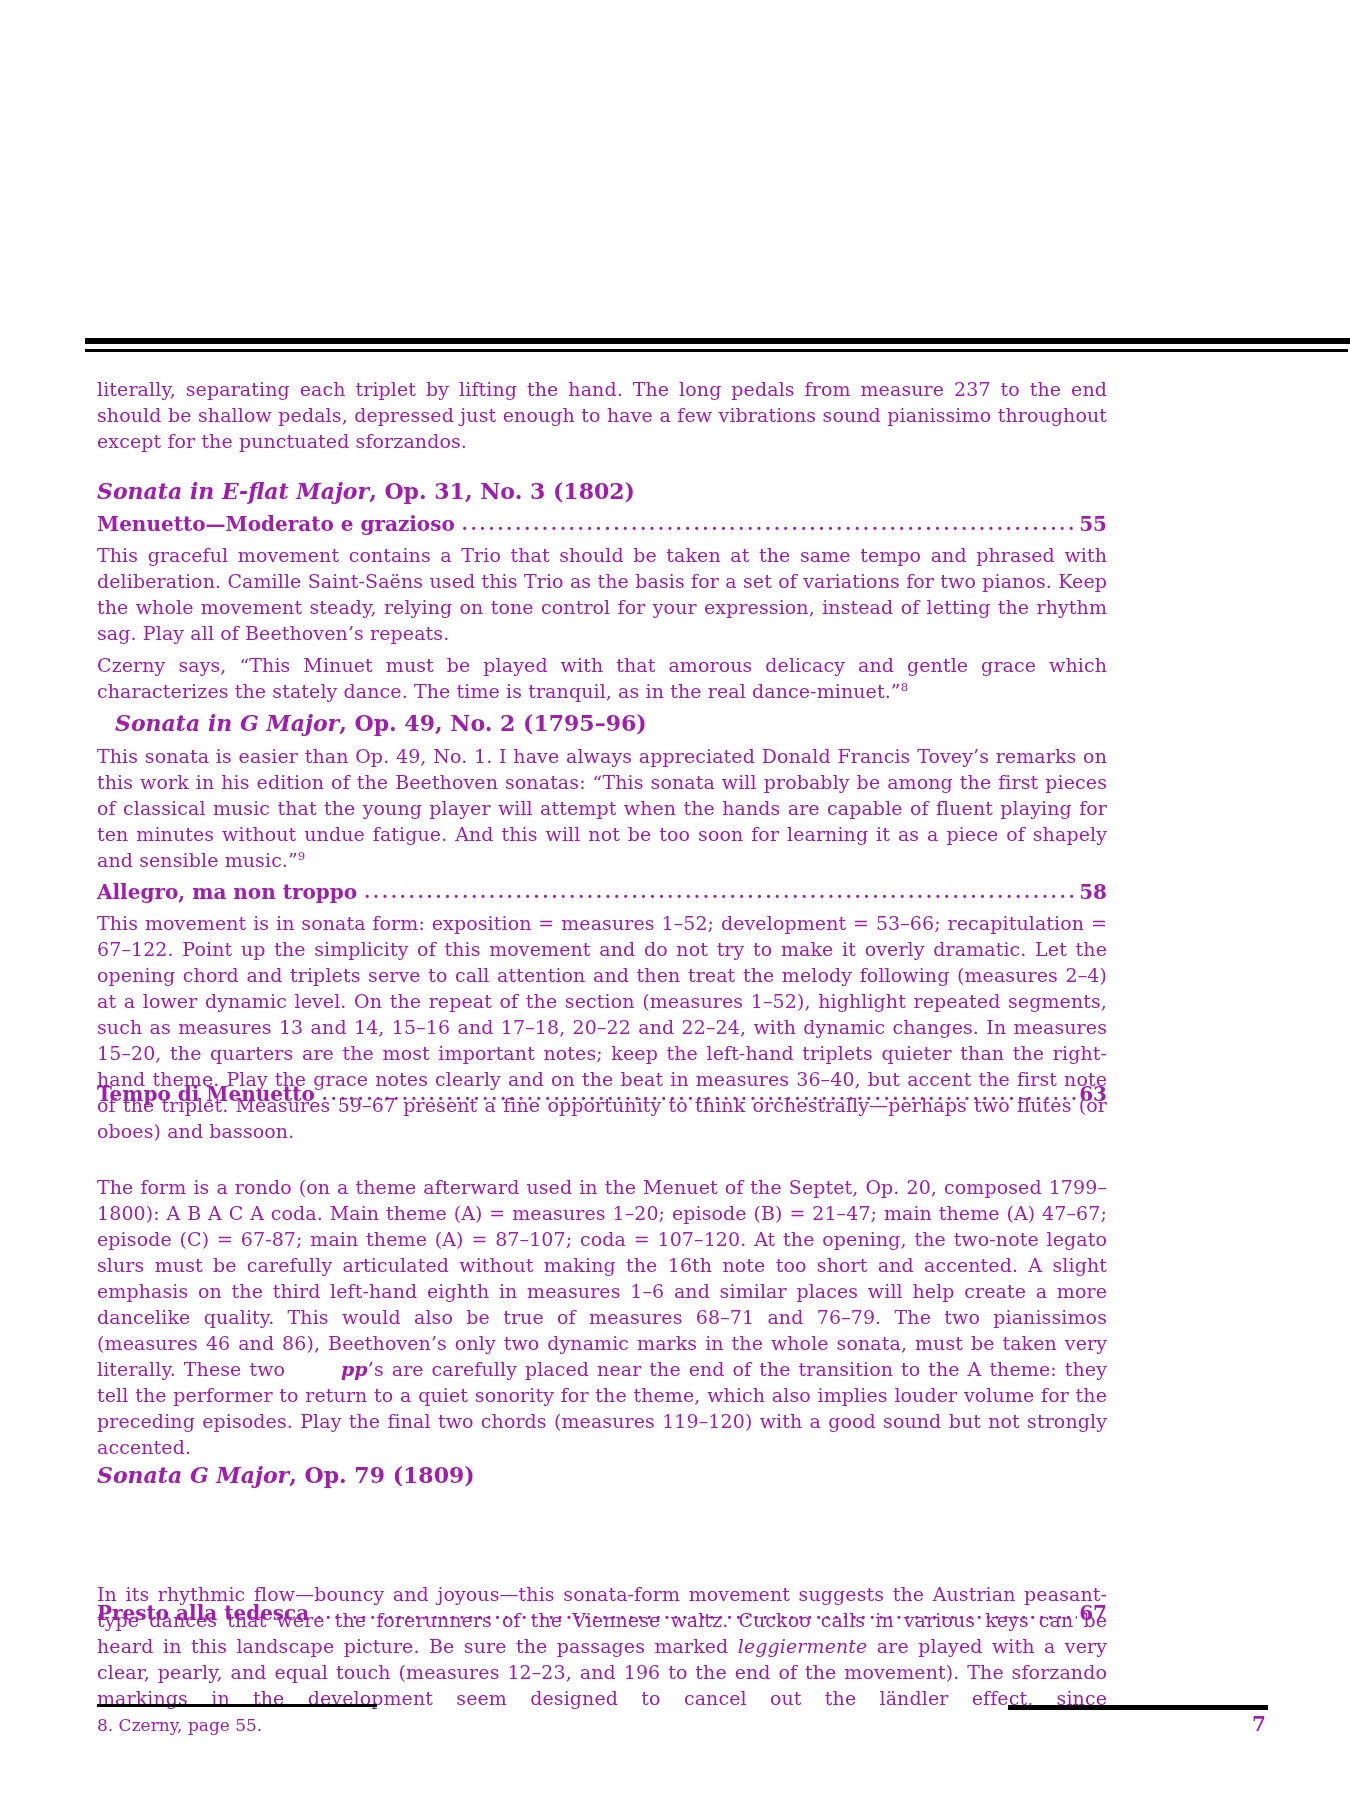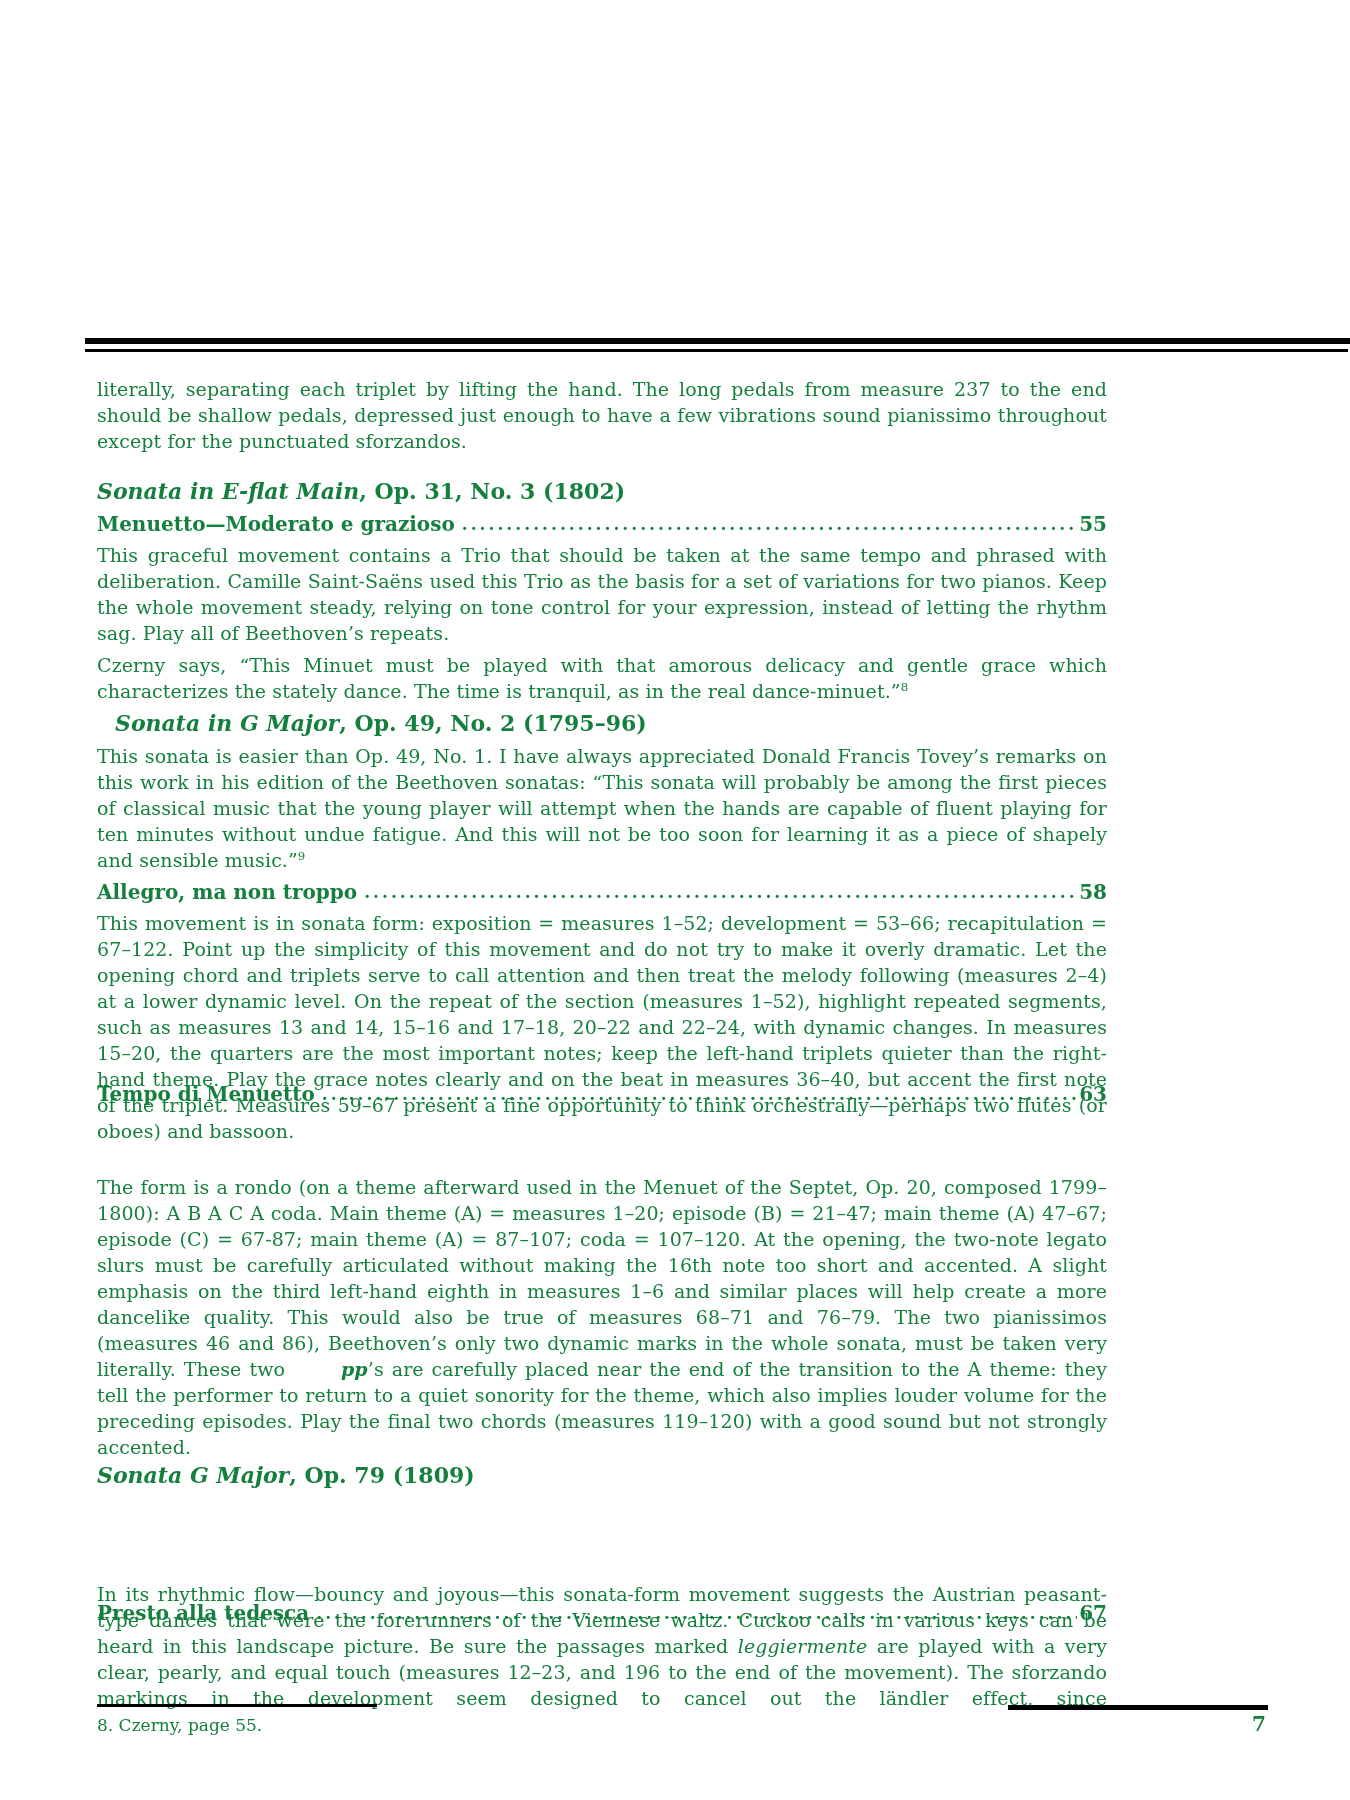--- a/index.html
+++ b/index.html
@@ -1,21 +1,21 @@
 <!DOCTYPE html>
 <html><head>
 <meta charset="utf-8">
 <style>
   html,body{margin:0;padding:0;background:#e8e8e8;}
   #page{
     position:relative;
     width:1350px;height:1800px;
     background:#ffffff;
     font-family:"DejaVu Serif","Liberation Serif",serif;
-    color:#15803d;
+    color:#a21caf;
     overflow:hidden;
   }
   .block{position:absolute;left:97px;width:1010px;}
   .body-text{
     font-size:19px;
     line-height:26px;
     text-align:justify;
     letter-spacing:0.1px;
   }
   .justify-last{text-align-last:justify;}
@@ -42,21 +42,21 @@
 <body>
 
 <div id="page">
 
   <div class="rule" style="left:85px;top:338px;width:1265px;height:6px;"></div>
   <div class="rule" style="left:85px;top:349px;width:1263px;height:3px;"></div>
 
   <div class="block body-text" style="top:376px;">literally, separating each triplet by lifting the hand. The long pedals from measure 237 to the end should be shallow pedals, depressed just enough to have a few vibrations sound pianissimo throughout except for the punctuated sforzandos.</div>
 
   <div class="block heading" style="top:478px;">
-    <span class="hi">Sonata in E-flat Main</span><span>, Op. 31, No. 3 (1802)</span>
+    <span class="hi">Sonata in E-flat Major</span><span>, Op. 31, No. 3 (1802)</span>
   </div>
 
   <div class="block toc-row" style="top:512px;">
     <span class="toc-label">Menuetto—Moderato e grazioso</span>
     <span class="toc-dots">........................................................................................................................................................................................................</span>
     <span class="toc-page">55</span>
   </div>
 
   <div class="block body-text" style="top:542px;">This graceful movement contains a Trio that should be taken at the same tempo and phrased with deliberation. Camille Saint-Saëns used this Trio as the basis for a set of variations for two pianos. Keep the whole movement steady, relying on tone control for your expression, instead of letting the rhythm sag. Play all of Beethoven’s repeats.</div>
 

